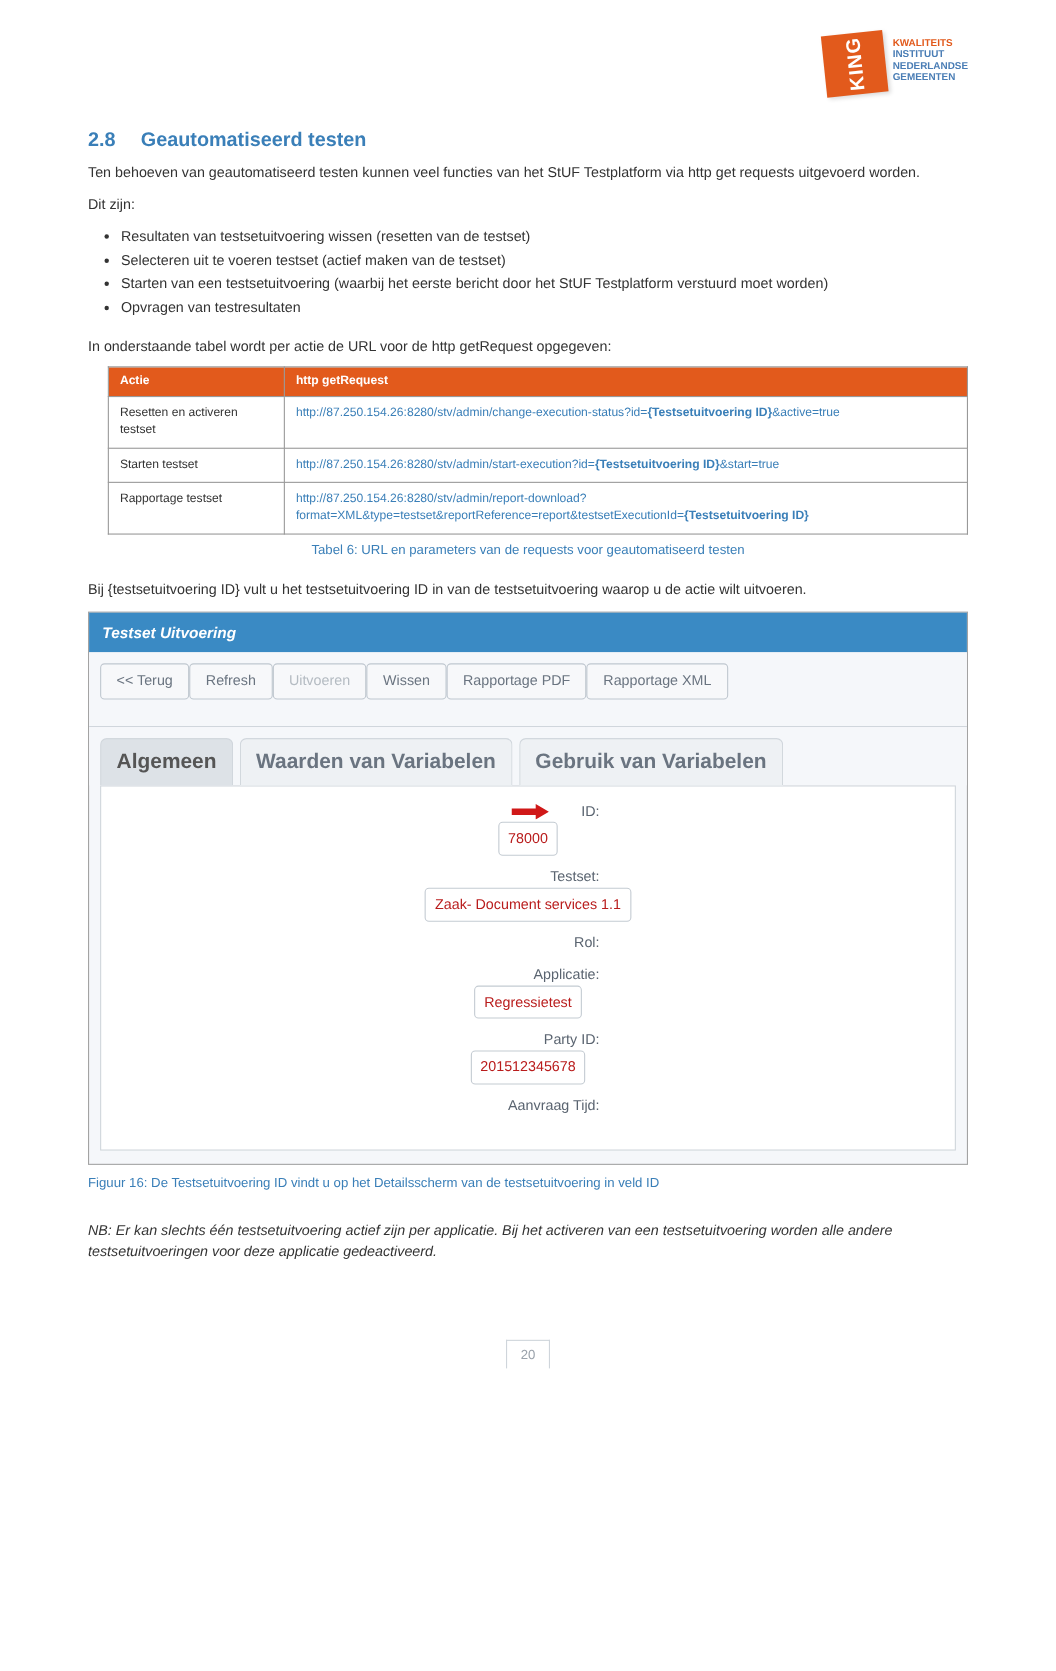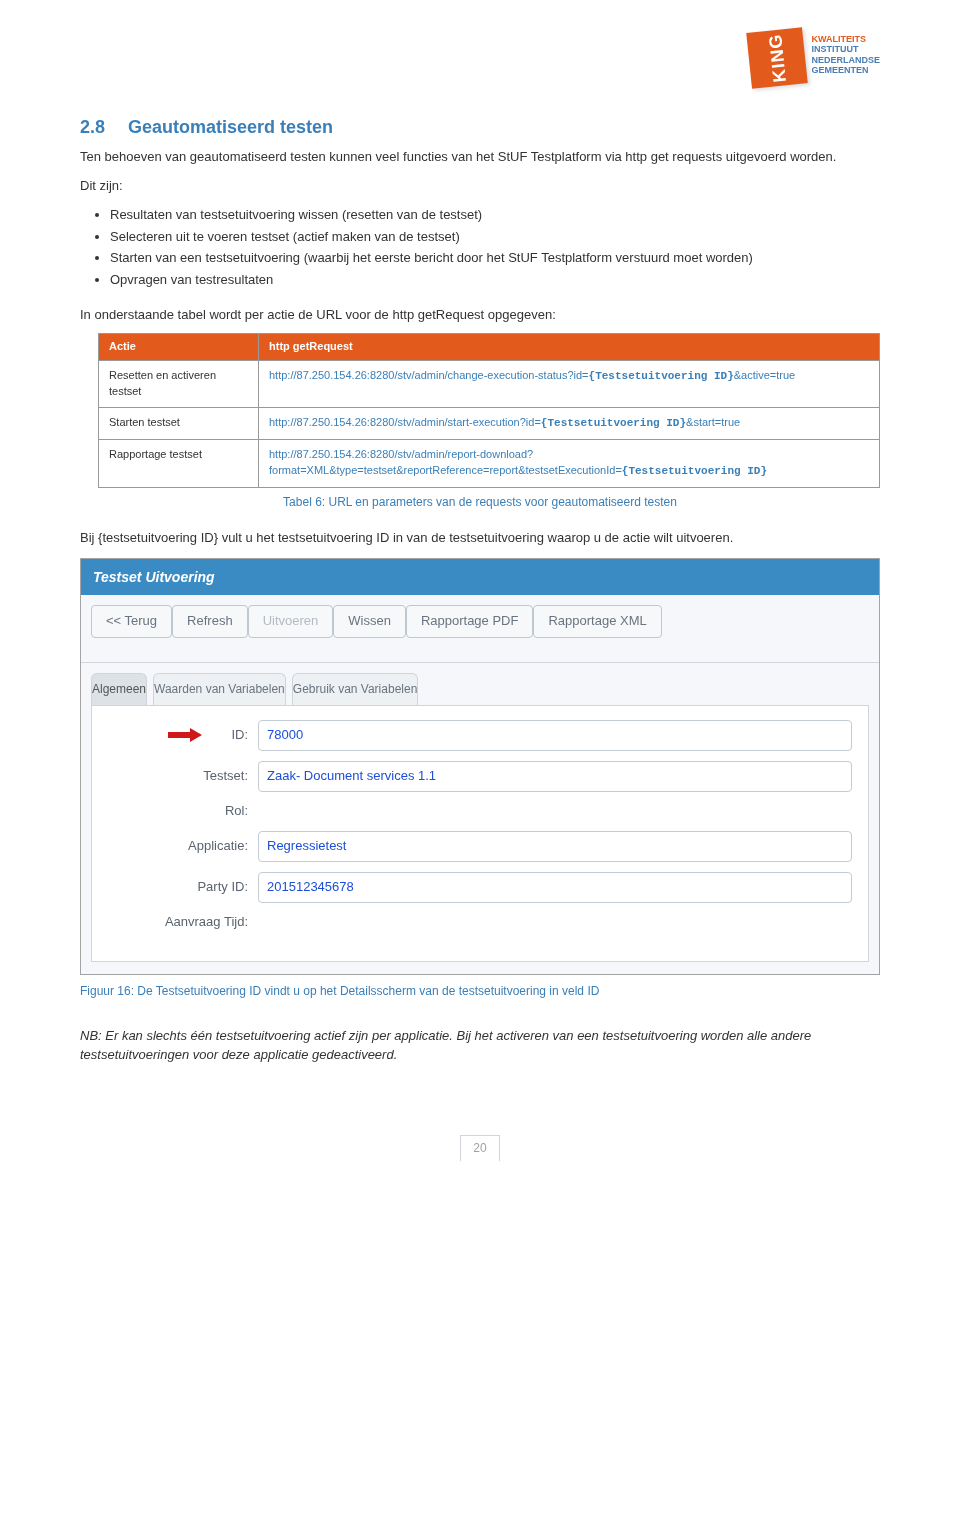--- a/index.html
+++ b/index.html
@@ -53,21 +53,21 @@
   table.urlt th {
     background:#e25a1c; color:#fff; text-align:left;
     padding:5px 10px; font-weight:bold;
     border:1px solid #999;
   }
   table.urlt td {
     border:1px solid #999; padding:7px 10px; vertical-align:top;
   }
   table.urlt td.col1 { width:160px; }
   .url-accent { color:#3a7fb8; }
-  .url-bold { font-weight:bold;font-family:Liberation Mono, monospace; }
+  .url-bold { font-weight:bold; }
   .caption {
     text-align:center; color:#3a7fb8; font-size:12px;
     margin: 6px 0 18px 0;
   }
   p.after-table { margin: 8px 0 10px 0; }
   
   .shot-wrap { margin:4px 0 8px 0; }
   .shot {
     border:1px solid #a3a3a3; width:100%;
     font-family: Arial, sans-serif;
@@ -97,47 +97,49 @@
   .tabs-row {
     padding: 10px 10px 0 10px;
     display:flex; gap:6px;
     background:#f5f7fa;
   }
   .tab {
     background:#eef1f4;
     border:1px solid #cfd5db;
     border-bottom:none;
     border-radius:6px 6px 0 0;
-    padding:7px 0;
+    padding:7px 14px;
     color:#6a7480;
-    font-size:12px;
+    font-size:19px;
+    font-weight:bold;
   }
   .tab.active { background:#dde2e7; color:#555; }
   .form-area {
     border:1px solid #cfd5db;
     background:#fff;
     padding: 14px 16px 20px 16px;
     margin: 0 10px 12px 10px;
   }
   .frow {
     display:flex; align-items:center;
     margin-bottom:10px;
+    flex-direction:column;
   }
   .flabel {
     width:150px; text-align:right;
     padding-right:10px; color:#5a6470;
     font-size:13px;
     position:relative;
   }
   .finput {
     flex:1;
     border:1px solid #c4cbd2;
     border-radius:4px;
     padding:5px 8px;
-    color:#1d4ed8;
+    color:#b91c1c;
     font-size:13px;
     background:#fff;
   }
   .arrow-icon {
     position:absolute; left:60px; top:2px;
     width:34px; height:14px;
   }
   .fig-caption { color:#3a7fb8; font-size:12px; margin:6px 0 26px 0; }
   p.nb { font-style:italic; margin-top:14px; }
   .pagefoot {

